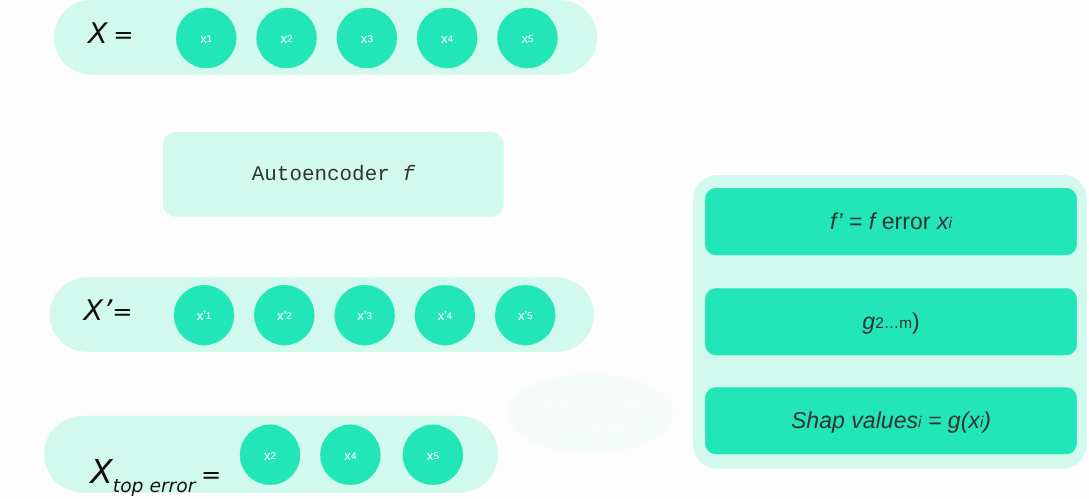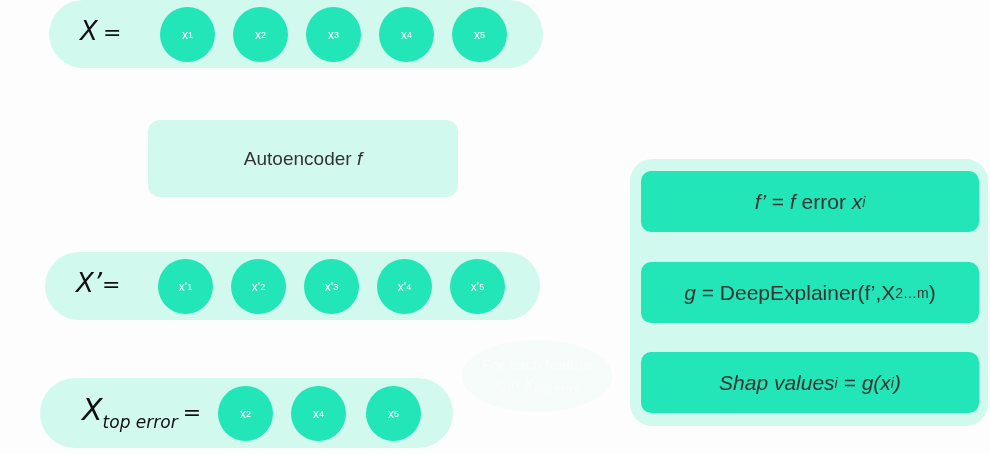--- a/index.html
+++ b/index.html
@@ -22,21 +22,21 @@
     position: absolute; font-style: italic; color: #111;
     font-family: "DejaVu Sans", sans-serif;
   }
   .label .big { font-size: 26px; font-weight: 300; }
   .label .eq { font-size: 22px; font-style: normal; }
   .label sub { font-size: 17px; vertical-align: -8px; }
   .ae-box {
     position: absolute; left: 148px; top: 120px; width: 310px; height: 77px;
     background: #d2f9ed; border-radius: 12px;
     display: flex; align-items: center; justify-content: center;
-    font-size: 19px; color: #333;
+    font-size: 19px; color: #333; font-family: Liberation Mono, monospace;
   }
   .panel {
     position: absolute; left: 630px; top: 159px; width: 358px; height: 267px;
     background: #d2f9ed; border-radius: 22px;
   }
   .step {
     position: absolute; left: 11px; width: 338px; height: 61px;
     background: #22e6b8; border-radius: 10px;
     display: flex; align-items: center; justify-content: center;
     font-size: 21px; color: #333;
@@ -107,21 +107,21 @@
     <span>x'</span>
     <sub>5</sub>
   </div>
 
 <div class="ghost">
   <span>For each feature</span>
   <span><i>x</i><sub>i</sub><span> in </span><i>X</i><sub>top error</sub></span>
 </div>
 
 <div class="pill" style="left:40px; top:378px; width:413px; height:70px;"></div>
-<div class="label" style="left:82px; top:392px;">
+<div class="label" style="left:82px; top:412px;">
   <span class="big" style="font-size:30px;">X</span><sub>top error</sub>
   <span class="eq">=</span>
 </div>
 <div class="circle" style="left:218px; top:386px;">
     <span>x</span>
     <sub>2</sub>
   </div>
 <div class="circle" style="left:291px; top:386px;">
     <span>x</span>
     <sub>4</sub>
@@ -135,21 +135,20 @@
   <div class="step" style="top:12px;">
     <i>f’</i>
       <span style="white-space:pre"> = </span>
       <i>f</i>
       <span style="white-space:pre"> error </span>
       <i>x</i>
       <sub><i>i</i></sub>
   </div>
   <div class="step" style="top:103px;">
     <i>g</i>
-      <span style="white-space:pre"> = DeepExplainer(f’,X</span>
       <sub>2…m</sub>
       <span>)</span>
   </div>
   <div class="step" style="top:193px; font-style:italic;">
     <span>Shap values</span>
       <sub>i</sub>
       <span style="white-space:pre"> = g(x</span>
       <sub>i</sub>
       <span>)</span>
   </div>

